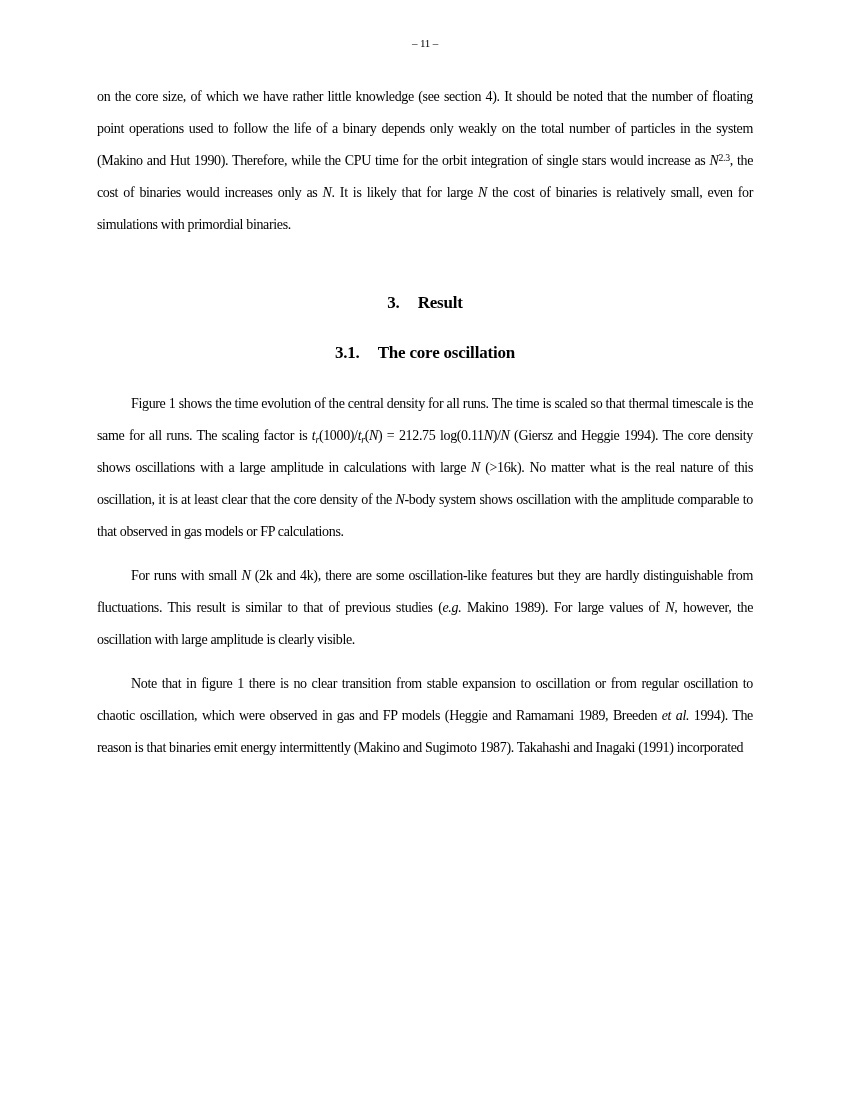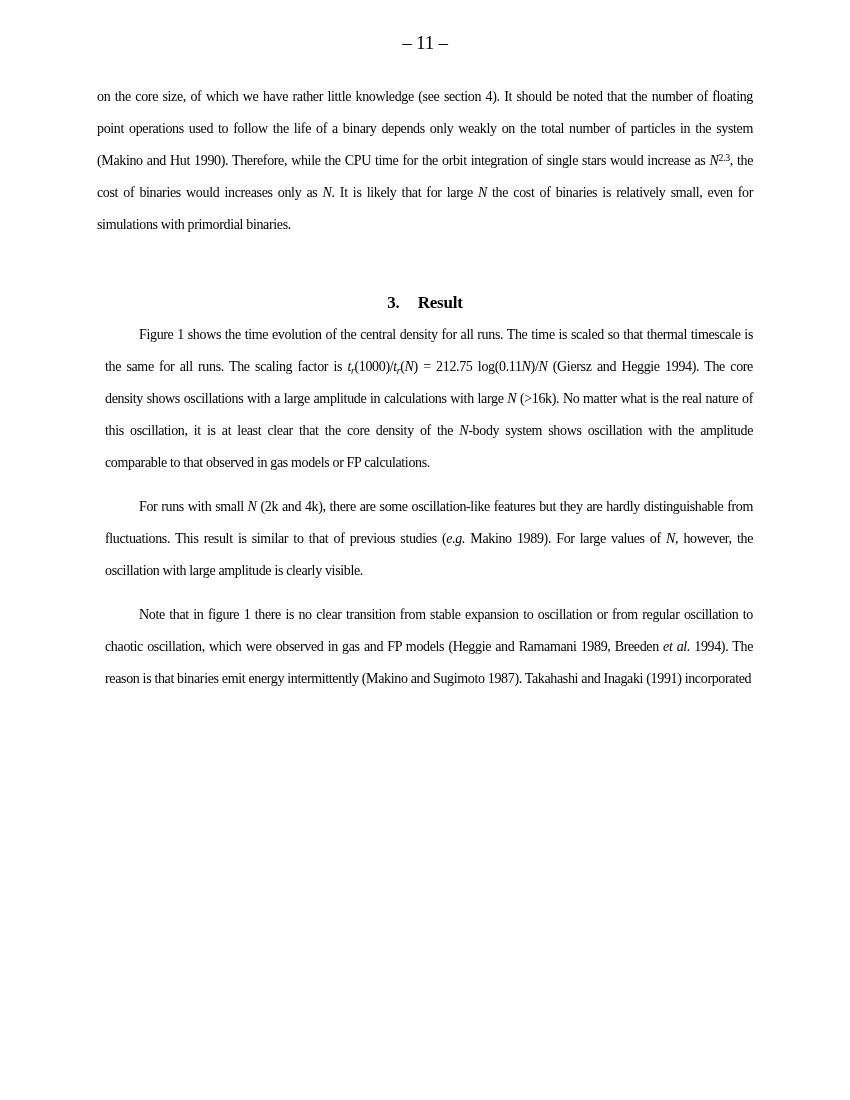--- a/index.html
+++ b/index.html
@@ -9,33 +9,33 @@
     height: 1100px;
     background: #ffffff;
     color: #000000;
     font-family: "Liberation Serif", "DejaVu Serif", serif;
     box-sizing: border-box;
     padding: 33px 97px 0 97px;
     overflow: hidden;
   }
   .page-number {
     text-align: center;
-    font-size: 19px;
+    font-size: 11px;
     line-height: 20px;
     letter-spacing: -0.2px;
   }
   .doc-body { margin-top: 28px; }
   .para {
     font-size: 14px;
     line-height: 32px;
     text-align: justify;
     letter-spacing: -0.35px;
     margin: 0 0 12px 0;
   }
-  .para.indent { text-indent: 34px; margin-left: 8px; }
+  .para.indent { text-indent: 34px; }
   .heading {
     text-align: center;
     font-weight: bold;
     font-size: 17px;
     line-height: 32px;
     letter-spacing: -0.2px;
     margin: 0;
   }
   .heading.level-1 { margin-top: 46px; font-family: Liberation Serif, serif; }
   .heading.level-2 { margin-top: 18px; margin-bottom: 19px; }
@@ -56,17 +56,18 @@
   }
 </style>
 </head>
 <body>
 
 <div class="page">
   <div class="page-number">– 11 –</div>
   <main class="doc-body">
       <p class="para"><span class="r-n">on the core size, of which we have rather little knowledge (see section 4). It should be noted that the number of floating point operations used to follow the life of a binary depends only weakly on the total number of particles in the system (Makino and Hut 1990). Therefore, while the CPU time for the orbit integration of single stars would increase as </span><span class="r-i">N</span><span class="r-sup">2.3</span><span class="r-n">, the cost of binaries would increases only as </span><span class="r-i">N</span><span class="r-n">. It is likely that for large </span><span class="r-i">N</span><span class="r-n"> the cost of binaries is relatively small, even for simulations with primordial binaries.</span></p>
       <div class="heading level-1"><span class="h-num">3.</span><span class="h-title">Result</span></div>
+      <div class="heading level-2"><span class="h-num">3.1.</span><span class="h-title">The core oscillation</span></div>
       <p class="para indent"><span class="r-n">Figure 1 shows the time evolution of the central density for all runs. The time is scaled so that thermal timescale is the same for all runs. The scaling factor is </span><span class="r-i">t</span><span class="r-i r-sub">r</span><span class="r-n">(1000)/</span><span class="r-i">t</span><span class="r-i r-sub">r</span><span class="r-n">(</span><span class="r-i">N</span><span class="r-n">) = 212.75 log(0.11</span><span class="r-i">N</span><span class="r-n">)/</span><span class="r-i">N</span><span class="r-n"> (Giersz and Heggie 1994). The core density shows oscillations with a large amplitude in calculations with large </span><span class="r-i">N</span><span class="r-n"> (&gt;16k). No matter what is the real nature of this oscillation, it is at least clear that the core density of the </span><span class="r-i">N</span><span class="r-n">-body system shows oscillation with the amplitude comparable to that observed in gas models or FP calculations.</span></p>
       <p class="para indent"><span class="r-n">For runs with small </span><span class="r-i">N</span><span class="r-n"> (2k and 4k), there are some oscillation-like features but they are hardly distinguishable from fluctuations. This result is similar to that of previous studies (</span><span class="r-i">e.g.</span><span class="r-n"> Makino 1989). For large values of </span><span class="r-i">N</span><span class="r-n">, however, the oscillation with large amplitude is clearly visible.</span></p>
       <p class="para indent"><span class="r-n">Note that in figure 1 there is no clear transition from stable expansion to oscillation or from regular oscillation to chaotic oscillation, which were observed in gas and FP models (Heggie and Ramamani 1989, Breeden </span><span class="r-i">et al.</span><span class="r-n"> 1994). The reason is that binaries emit energy intermittently (Makino and Sugimoto 1987). Takahashi and Inagaki (1991) incorporated</span></p>
     </main>
 </div>
 
 </body></html>

